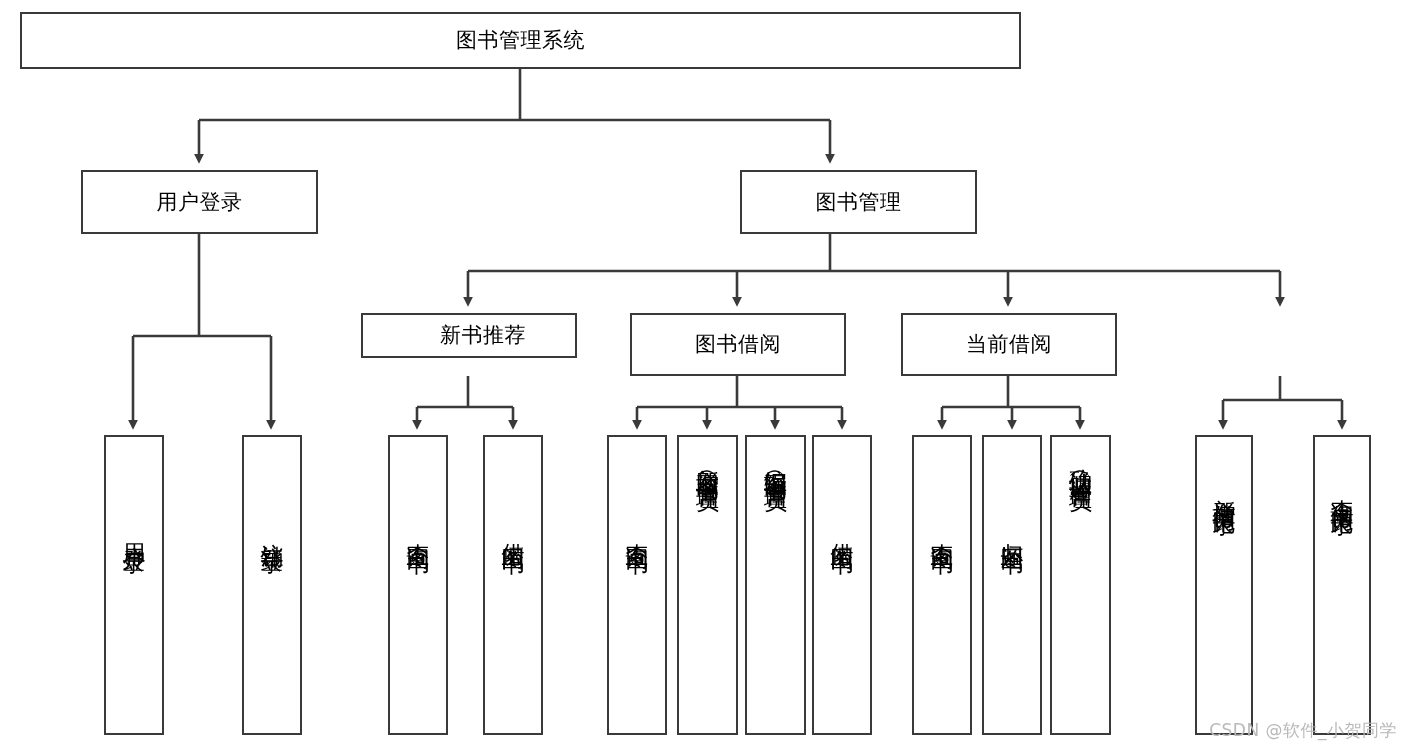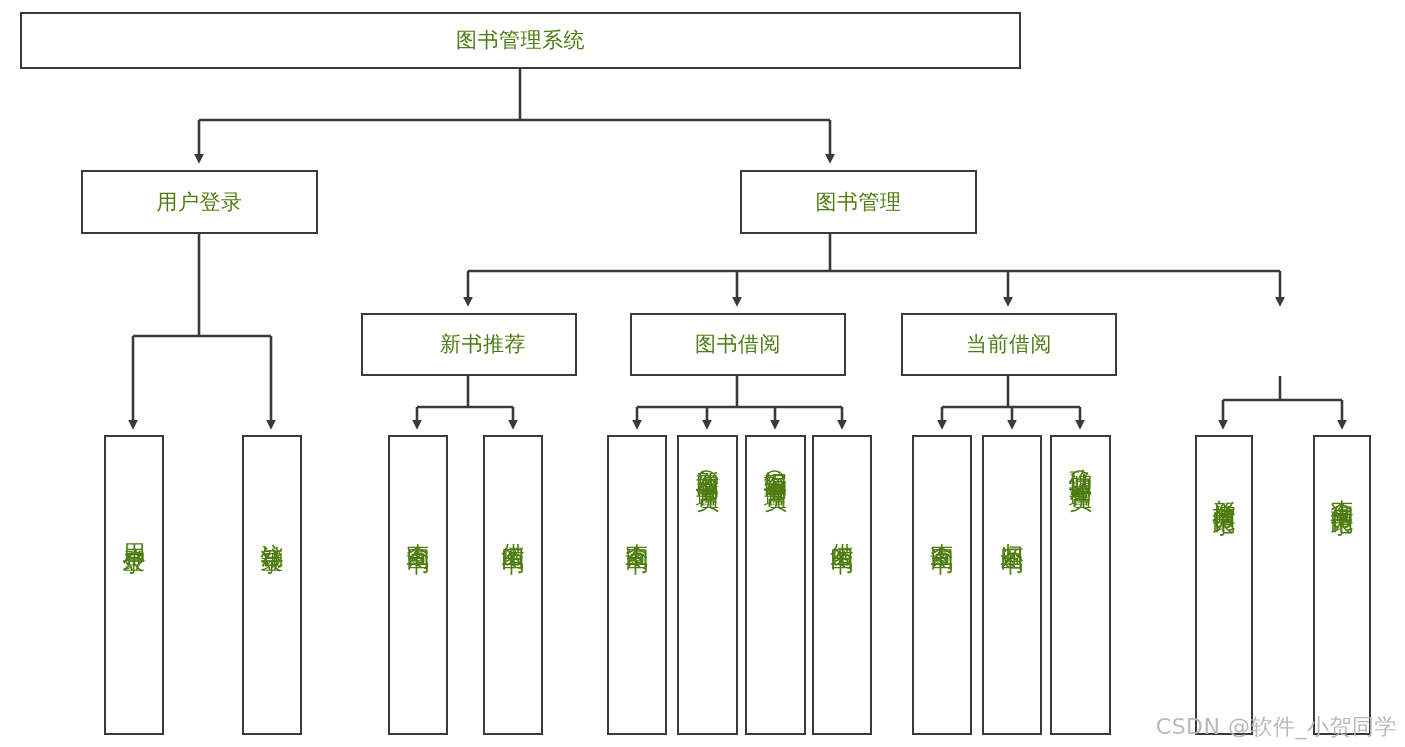--- a/index.html
+++ b/index.html
@@ -27,21 +27,21 @@
     pointer-events: none;
   }
   .node {
     position: absolute;
     box-sizing: border-box;
     border: 2.5px solid #3a3a3a;
     background: #ffffff;
     display: flex;
     align-items: center;
     justify-content: center;
-    color: #4d7c0f;
+    color: #000000;
   }
   .node-label {
     display: block;
     line-height: 1.06;
     letter-spacing: 0.5px;
     white-space: nowrap;
   }
   
   .node.h .node-label {
     font-size: 21px;
@@ -61,21 +61,21 @@
     text-orientation: upright;
     font-size: 23px;
     line-height: 1;
     letter-spacing: 3px;
     white-space: nowrap;
   }
   #watermark {
     position: absolute;
     right: 8px;
     bottom: 5px;
-    font-size: 22px;
+    font-size: 17px;
     color: #b9b9b9;
     letter-spacing: 0.5px;
     white-space: nowrap;
     user-select: none;
   }
 </style>
 </head>
 <body>
 
 <div id="diagram-root">
@@ -135,21 +135,21 @@
     <span class="node-label">图书管理系统</span>
   </div>
 
   <div class="node h" style="left:81px; top:170px; width:237px; height:64px;">
     <span class="node-label">用户登录</span>
   </div>
   <div class="node h" style="left:740px; top:170px; width:237px; height:64px;">
     <span class="node-label">图书管理</span>
   </div>
 
-  <div class="node h" style="left:361px; top:313px; width:216px; height:63px;padding-left:28px;">
+  <div class="node h" style="left:361px; top:313px; width:216px; height:45px;padding-left:28px;">
     <span class="node-label">新书推荐</span>
   </div>
   <div class="node h" style="left:901px; top:313px; width:216px; height:63px;">
     <span class="node-label">当前借阅</span>
   </div>
   <div class="node h" style="left:630px; top:313px; width:216px; height:63px;">
     <span class="node-label">图书借阅</span>
   </div>
 
   <div class="node v" style="left:104px; top:435px; width:60px; height:300px; padding-top:88px;">

